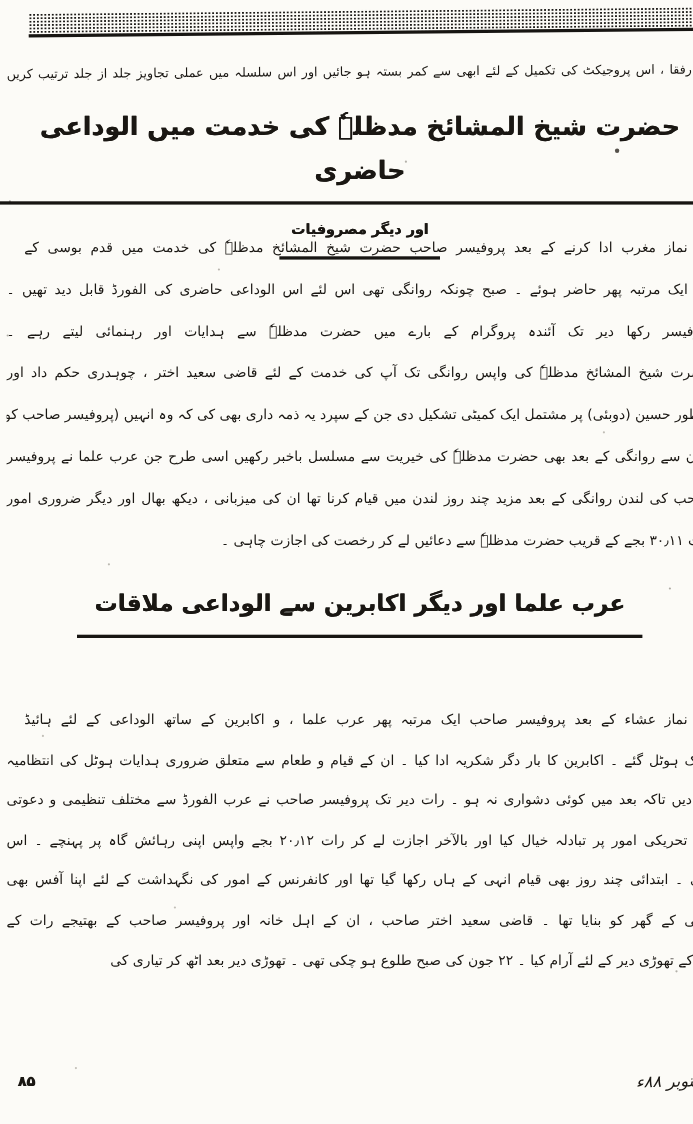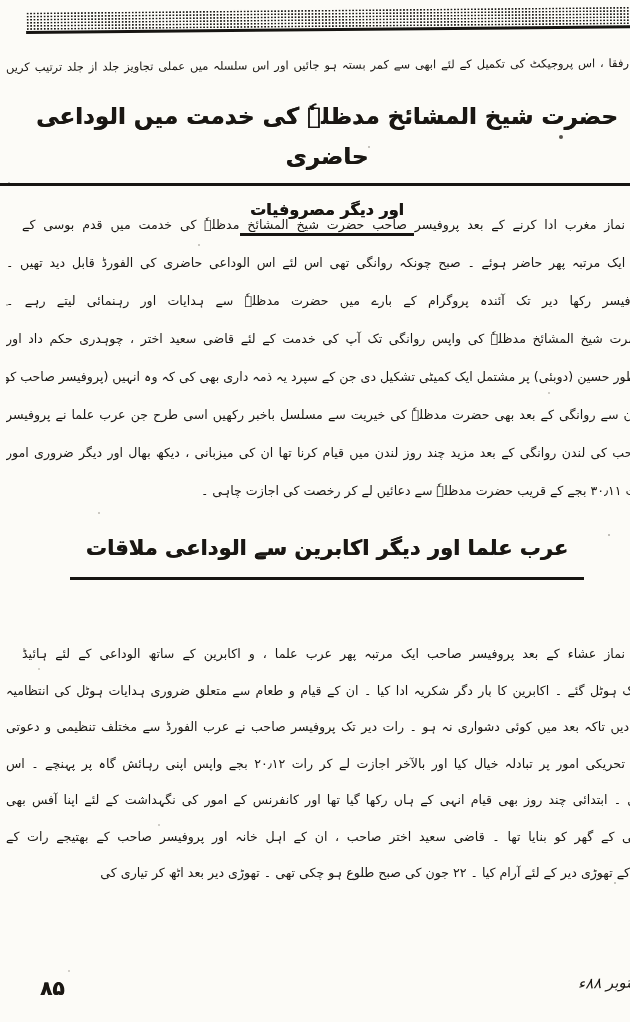--- a/index.html
+++ b/index.html
@@ -61,35 +61,35 @@
   
   .hwrap{position:absolute;left:0;right:0;text-align:center;text-decoration:underline;}
   .h{
     display:inline-block;direction:rtl;
     font-weight:bold;
     border-bottom:3px solid #171512;
     text-shadow:0.4px 0 0 currentColor;
   }
   .h1wrap{top:96px;}
   .h-main{font-size:23px;line-height:40px;padding:0 12px 7px;}
-  .h-sub{font-size:16px;line-height:34px;padding:0 10px 6px;margin-top:7px;}
+  .h-sub{font-size:13px;line-height:34px;padding:0 10px 6px;margin-top:7px;}
   .h2wrap{top:528px;}
   .h-main2{font-size:21px;line-height:40px;padding:0 16px 9px;border-bottom-width:3.5px;}
   
   .para{position:absolute;left:6px;right:7px;font-size:12.6px;}
   .para1{top:206px;}
   .para1 .line{height:38px;line-height:38px;}
   .para2{top:636px;}
   .para2 .line{height:36.5px;line-height:36.5px;}
   .line.lineend{text-align:left;text-align-last:right;}
   .para .indent{padding-right:22px;margin-left:16px;}
   
   .pageno{
-    position:absolute;left:40px;top:976px;
-    font-size:20px;font-weight:bold;letter-spacing:2px;
+    position:absolute;left:16px;top:976px;
+    font-size:13px;font-weight:bold;letter-spacing:2px;
     text-shadow:0.5px 0 0 currentColor;
   }
   .issue{
     position:absolute;right:12px;top:974px;
     direction:rtl;font-size:15px;font-style:italic;
     transform:rotate(-1deg);
   }
 </style>
 </head>
 <body>

